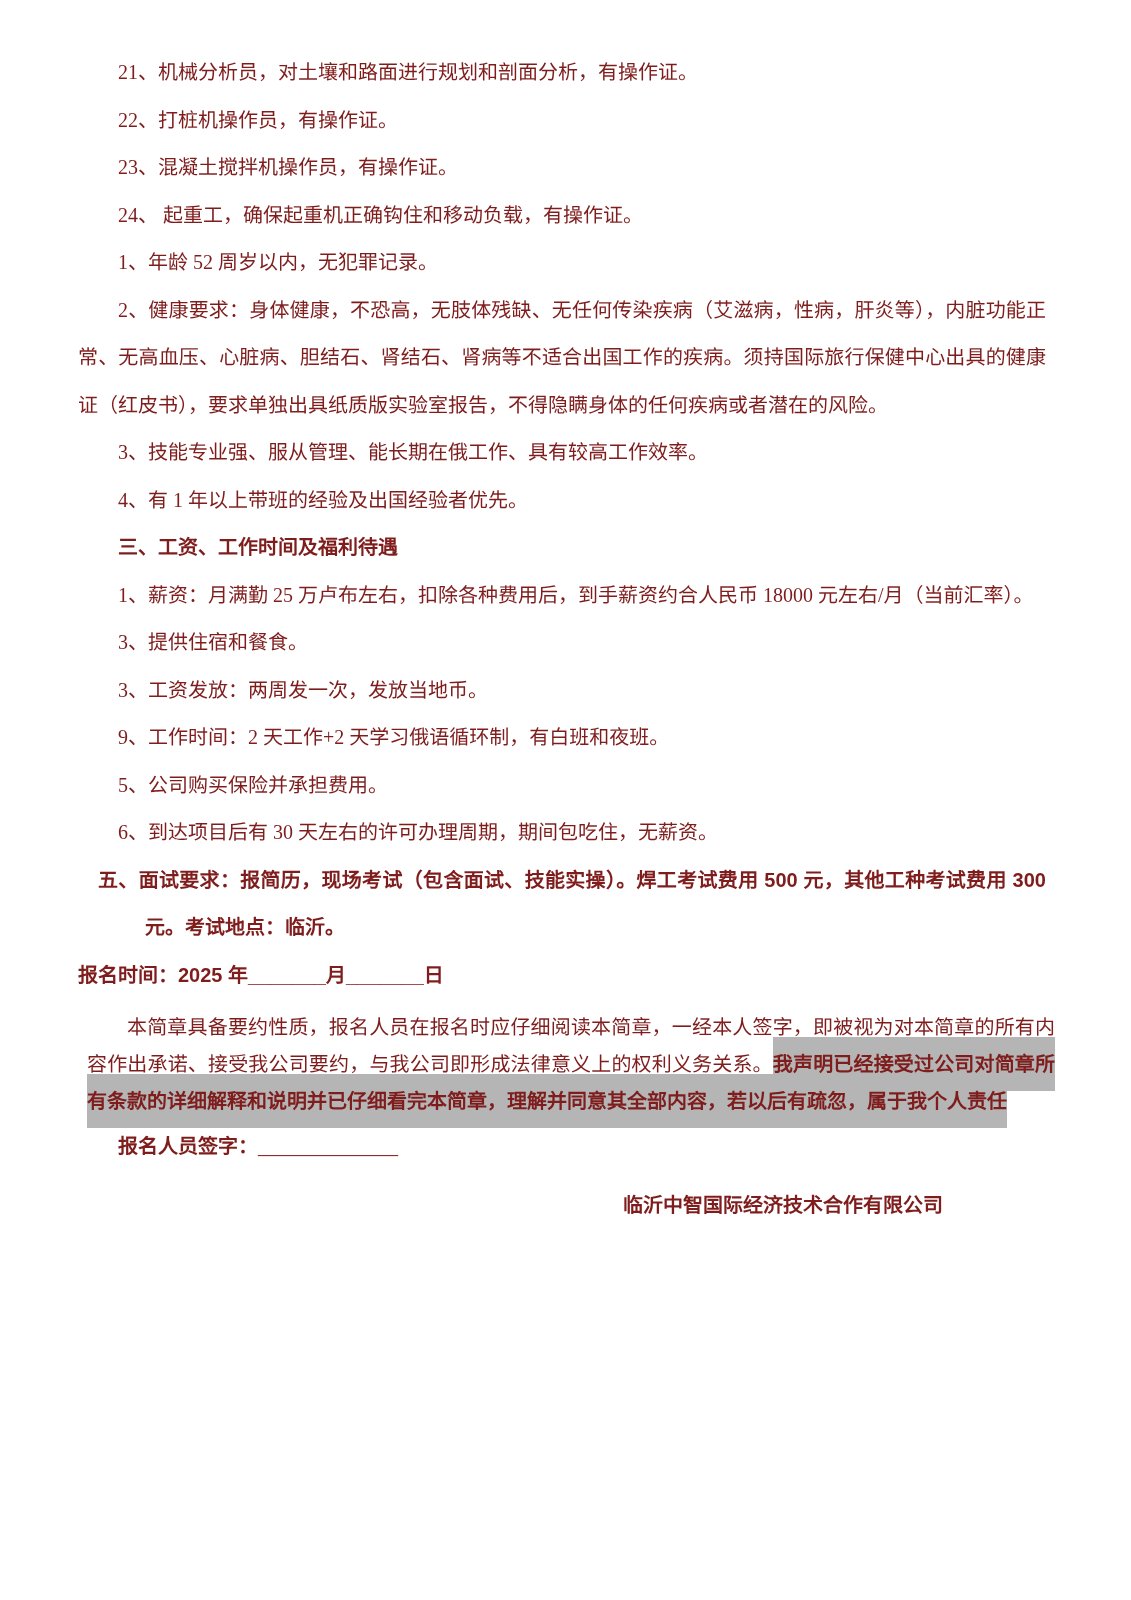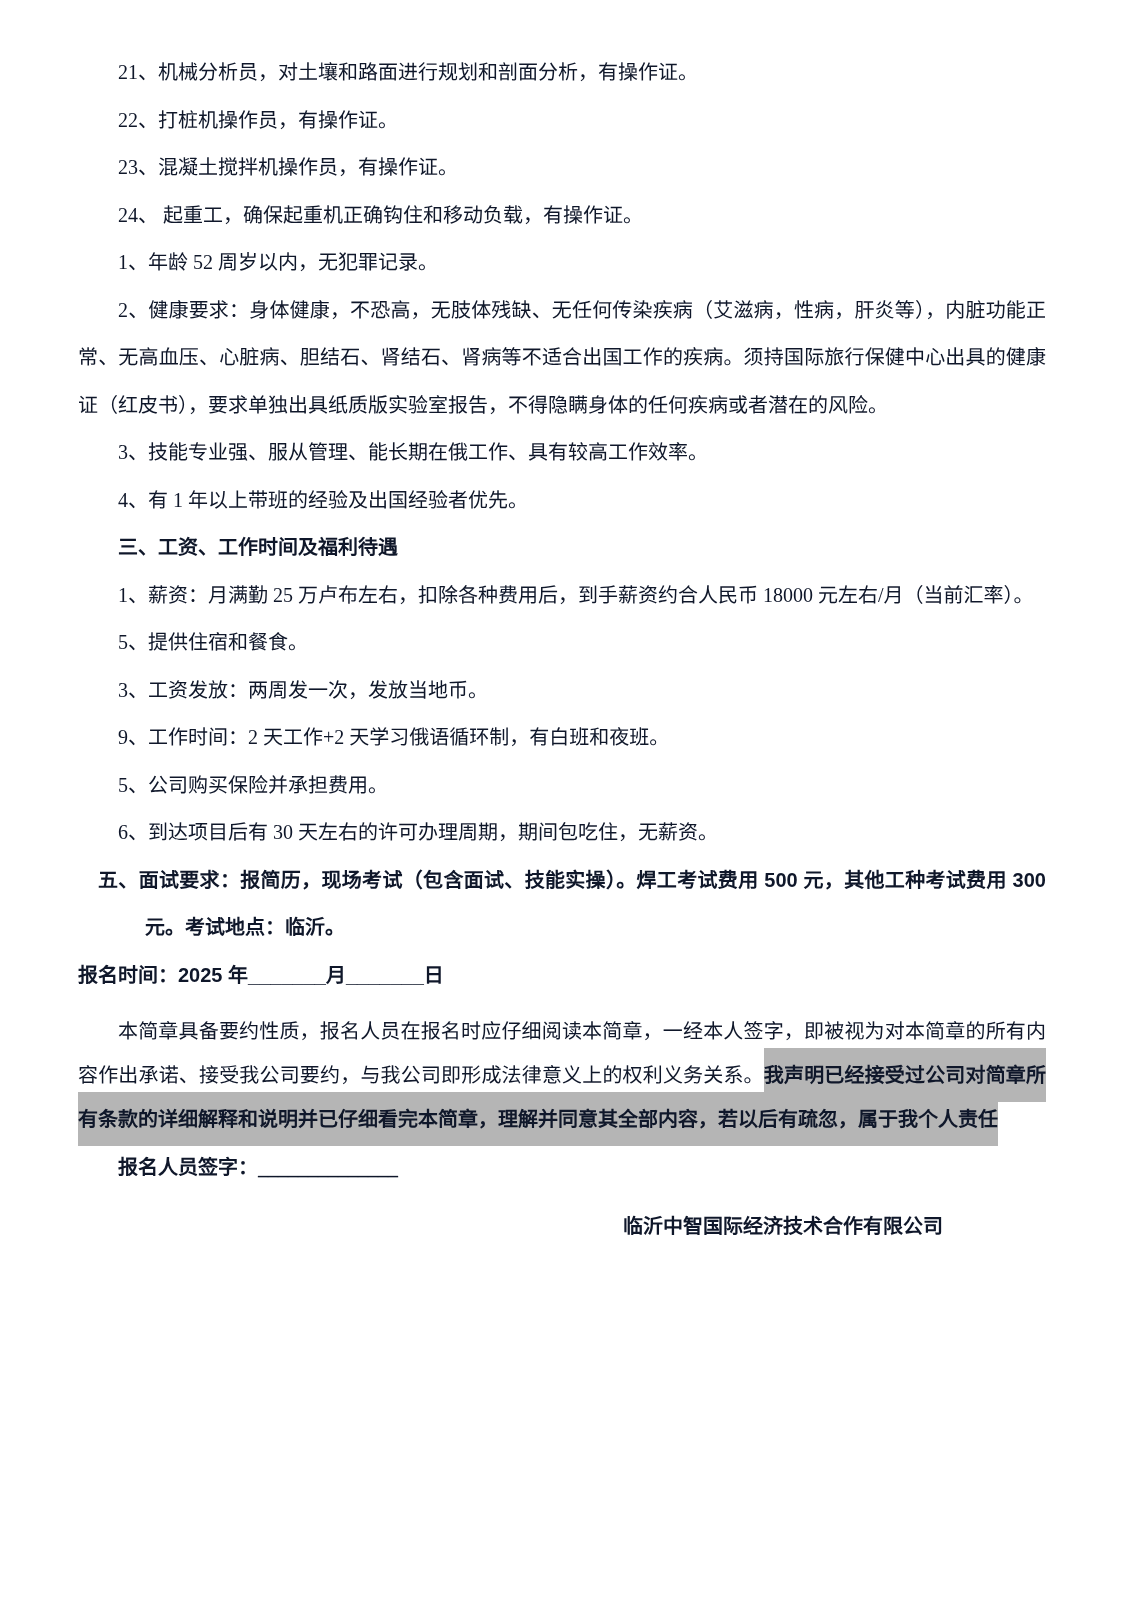--- a/index.html
+++ b/index.html
@@ -33,70 +33,70 @@
     text-indent: -47px;
     font-weight: bold;
     font-family: "Liberation Sans", "DejaVu Sans", sans-serif;
   }
   .kind-label {
     text-indent: 0;
     font-weight: bold;
     font-family: "Liberation Sans", "DejaVu Sans", sans-serif;
   }
   .declaration {
-    margin: 10px 0 0 0;
-    line-height: 44px;
+    margin: 10px 0 0 9px;
+    line-height: 37px;
     text-indent: 40px;
     text-align: justify;
     width: 968px;
   }
   .hl {
     background: #b5b5b5;
     padding: 16px 0;
     font-weight: bold;
     font-family: "Liberation Sans", "DejaVu Sans", sans-serif;
   }
   .signature-row {
     margin: 0;
     line-height: 52.5px;
     text-indent: 40px;
     font-weight: bold;
     font-family: "Liberation Sans", "DejaVu Sans", sans-serif;
   }
   .sig-line {
-    font-weight: bold;
+    font-weight: normal;
     font-family: "Liberation Serif", "DejaVu Serif", serif;
     letter-spacing: 0;
   }
   .company-row {
     margin: 6px 0 0 0;
     line-height: 52.5px;
     padding-left: 442px;
     font-weight: bold;
     font-family: "Liberation Sans", "DejaVu Sans", sans-serif;
     text-align: center;
   }
 </style>
 </head>
 <body>
 
-<div class="page" style="background: rgb(255, 255, 255); color: #0f172a;">
+<div class="page" style="background: rgb(255, 255, 255); color: #7f1d1d;">
   <div class="doc-body">
 
   <p class="blk kind-item">21、机械分析员，对土壤和路面进行规划和剖面分析，有操作证。</p>
       <p class="blk kind-item">22、打桩机操作员，有操作证。</p>
       <p class="blk kind-item">23、混凝土搅拌机操作员，有操作证。</p>
       <p class="blk kind-item">24、 起重工，确保起重机正确钩住和移动负载，有操作证。</p>
       <p class="blk kind-item">1、年龄 52 周岁以内，无犯罪记录。</p>
       <p class="blk kind-item">2、健康要求：身体健康，不恐高，无肢体残缺、无任何传染疾病（艾滋病，性病，肝炎等），内脏功能正常、无高血压、心脏病、胆结石、肾结石、肾病等不适合出国工作的疾病。须持国际旅行保健中心出具的健康证（红皮书），要求单独出具纸质版实验室报告，不得隐瞒身体的任何疾病或者潜在的风险。</p>
       <p class="blk kind-item">3、技能专业强、服从管理、能长期在俄工作、具有较高工作效率。</p>
       <p class="blk kind-item">4、有 1 年以上带班的经验及出国经验者优先。</p>
       <p class="blk kind-heading">三、工资、工作时间及福利待遇</p>
       <p class="blk kind-item">1、薪资：月满勤 25 万卢布左右，扣除各种费用后，到手薪资约合人民币 18000 元左右/月（当前汇率）。</p>
-      <p class="blk kind-item">5、提供住宿和餐食。</p>
+      <p class="blk kind-item">3、提供住宿和餐食。</p>
       <p class="blk kind-item">3、工资发放：两周发一次，发放当地币。</p>
       <p class="blk kind-item">9、工作时间：2 天工作+2 天学习俄语循环制，有白班和夜班。</p>
       <p class="blk kind-item">5、公司购买保险并承担费用。</p>
       <p class="blk kind-item">6、到达项目后有 30 天左右的许可办理周期，期间包吃住，无薪资。</p>
       <p class="blk kind-section">五、面试要求：报简历，现场考试（包含面试、技能实操）。焊工考试费用 500 元，其他工种考试费用 300 元。考试地点：临沂。</p>
       <p class="blk kind-label">报名时间：2025 年_______月_______日</p>
     </div>
 
   <p class="declaration"><span>本简章具备要约性质，报名人员在报名时应仔细阅读本简章，一经本人签字，即被视为对本简章的所有内容作出承诺、接受我公司要约，与我公司即形成法律意义上的权利义务关系。</span><span class="hl" style="background-color: rgb(181, 181, 181);">我声明已经接受过公司对简章所有条款的详细解释和说明并已仔细看完本简章，理解并同意其全部内容，若以后有疏忽，属于我个人责任</span></p>
 

